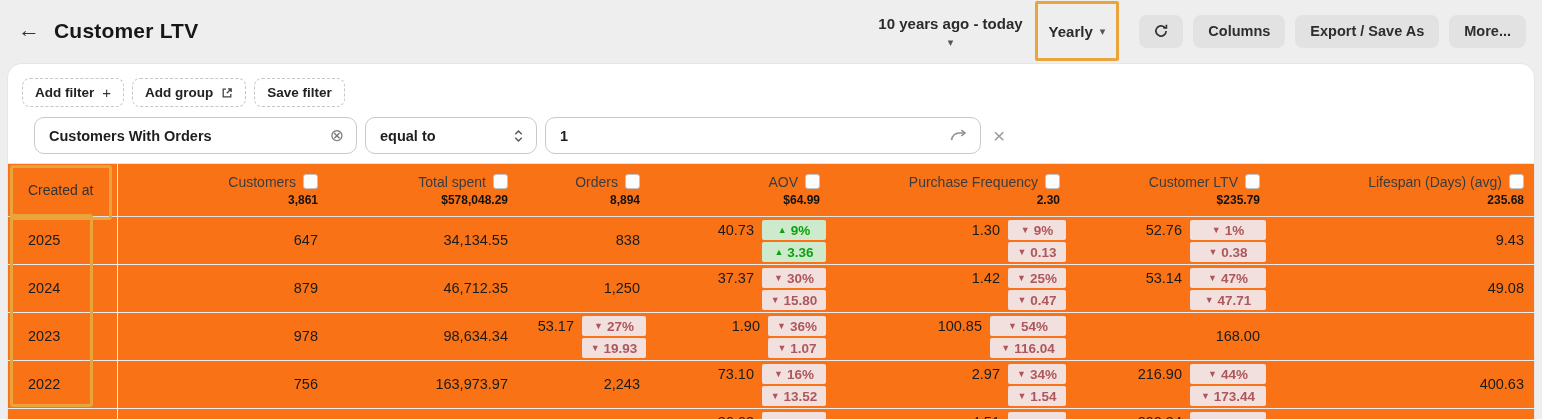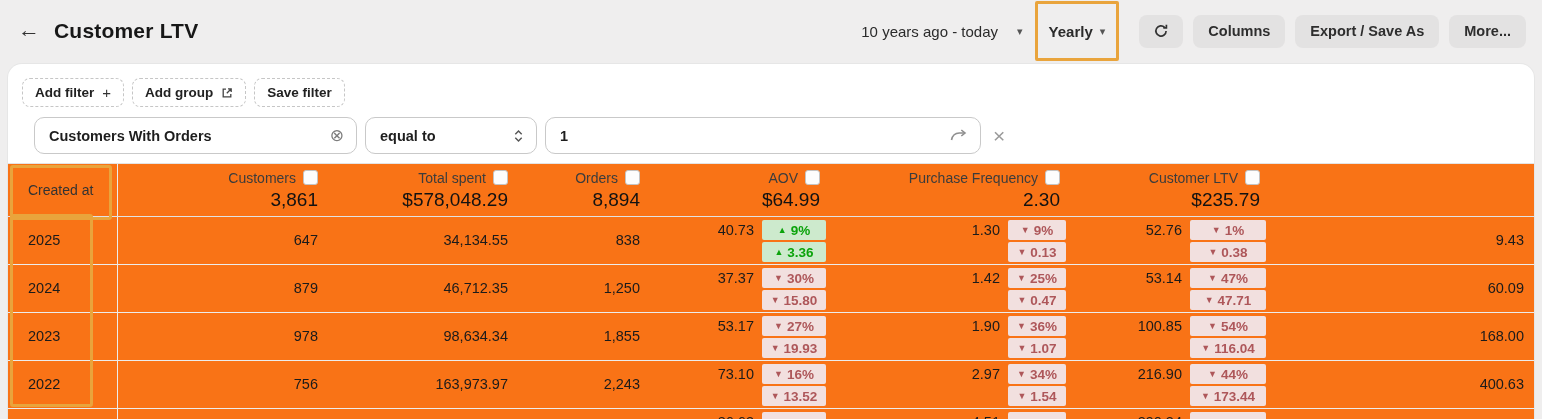--- a/index.html
+++ b/index.html
@@ -7,21 +7,21 @@
     width:1542px;height:419px;overflow:hidden;position:relative;
     background:#efeeee;
     font-family:"Liberation Sans","DejaVu Sans",sans-serif;
     color:#1f1f1f;-webkit-font-smoothing:antialiased;
   }
   
   .topbar{height:62px;display:flex;align-items:center;padding:0 16px;}
   .back{font-size:22px;color:#333;margin:0 14px 2px 2px;cursor:pointer;}
   .title{font-size:21px;font-weight:800;color:#171717;letter-spacing:.2px;}
   .top-right{margin-left:auto;display:flex;align-items:center;}
-  .daterange{display:flex;align-items:center;gap:19px;font-size:15px;font-weight:400;color:#2b2b2b;cursor:pointer;}
+  .daterange{display:flex;align-items:center;gap:5px;font-size:15px;font-weight:700;color:#2b2b2b;cursor:pointer;flex-direction:column;}
   .caret{font-size:11px;color:#555;line-height:1;}
   .yearly-box{
     margin:0 10px 0 12px;height:38px;padding:8px 11px;display:flex;align-items:center;gap:7px;
     border:3px solid var(--ann,#e9a43c);border-radius:2px;cursor:pointer;
     font-size:15px;font-weight:700;color:#2b2b2b;
   }
   .tbtn{
     height:33px;border-radius:8px;background:#e3e2e2;border:none;
     display:flex;align-items:center;justify-content:center;
     padding:0 15px;margin-left:10px;cursor:pointer;
@@ -56,21 +56,21 @@
   .trow{display:grid;grid-template-columns:110px 210px 190px 132px 180px 240px 200px 1fr;}
   .thead{
     height:52px;background:#f97316;
     border-top:1px solid #e4e4e4;border-bottom:1px solid #e2e2e2;
   }
   .hcell{display:flex;flex-direction:column;align-items:flex-end;justify-content:center;gap:3px;padding-right:10px;}
   .hcell.created{align-items:flex-start;justify-content:center;padding-left:20px;border-right:1px solid #ececec;
     font-size:14px;font-weight:500;color:#333;}
   .hlabel{display:flex;align-items:center;gap:7px;font-size:14px;color:#3c3c3c;cursor:pointer;}
   .hcheck{width:13px;height:13px;border:1.5px solid #c4c4c4;border-radius:3px;background:#fdfdfd;cursor:pointer;}
-  .htotal{font-size:19px;font-weight:400;color:#121212;}
+  .htotal{font-size:12px;font-weight:700;color:#121212;}
   .drow{height:47px;border-bottom:1px solid #ececec;background:#f97316;}
   .cell{font-size:14.5px;color:#1b1b1b;line-height:47px;white-space:nowrap;}
   .cell.year{padding-left:20px;border-right:1px solid #ececec;}
   .cell.num{text-align:right;padding-right:10px;}
   .metric{display:flex;align-items:flex-start;}
   .mv{flex:1;text-align:right;padding:3px 8px 0 0;line-height:20px;font-size:14.5px;color:#1b1b1b;}
   .stack{display:flex;flex-direction:column;gap:2px;padding-top:3px;margin-right:4px;}
   .stack.w-aov{width:64px;} .stack.w-pf{width:58px;} .stack.w-ltv{width:76px;}
   .badge{
     height:20px;border-radius:2px;display:flex;align-items:center;justify-content:center;gap:4px;
@@ -202,20 +202,27 @@
           </span>
         <span class="htotal">2.30</span>
       </div>
       <div class="hcell">
         <span class="hlabel">
             <span>Customer LTV</span>
             <span class="hcheck"></span>
           </span>
         <span class="htotal">$235.79</span>
       </div>
+      <div class="hcell">
+        <span class="hlabel">
+            <span>Lifespan (Days) (avg)</span>
+            <span class="hcheck"></span>
+          </span>
+        <span class="htotal">235.68</span>
+      </div>
     </div>
     <div>
         <div class="trow drow">
     <div class="cell year">2025</div>
     <div class="cell num">647</div>
     <div class="cell num">34,134.55</div>
     <div class="cell num">838</div>
     <div class="metric">
       <span class="mv">40.73</span>
       <span class="stack w-aov">
@@ -294,27 +301,26 @@
         <span class="badge down">
                 <span class="tri">▼</span>
                 <span class="bt">47%</span>
               </span>
         <span class="badge down">
                 <span class="tri">▼</span>
                 <span class="bt">47.71</span>
               </span>
       </span>
     </div>
-    <div class="cell num">60.09</div>
+    <div class="cell num">49.08</div>
   </div>
         <div class="trow drow">
     <div class="cell year">2023</div>
     <div class="cell num">978</div>
     <div class="cell num">98,634.34</div>
-    <div class="cell num">1,855</div>
     <div class="metric">
       <span class="mv">53.17</span>
       <span class="stack w-aov">
         <span class="badge down">
                 <span class="tri">▼</span>
                 <span class="bt">27%</span>
               </span>
         <span class="badge down">
                 <span class="tri">▼</span>
                 <span class="bt">19.93</span>

